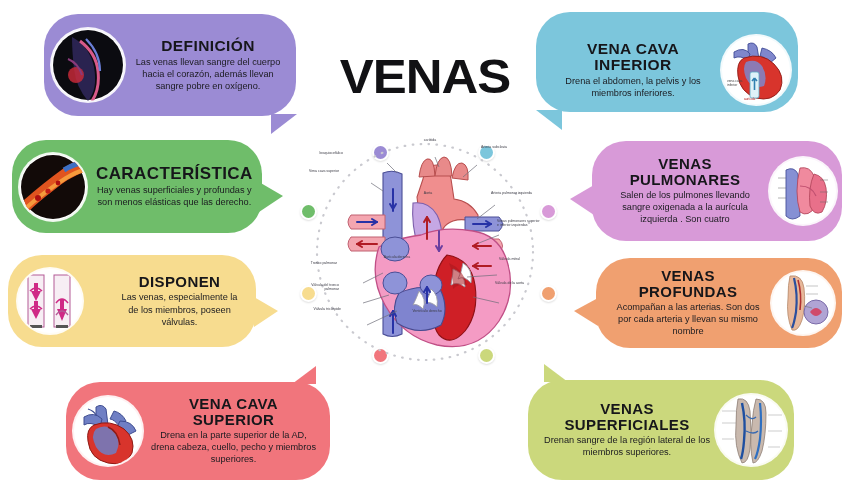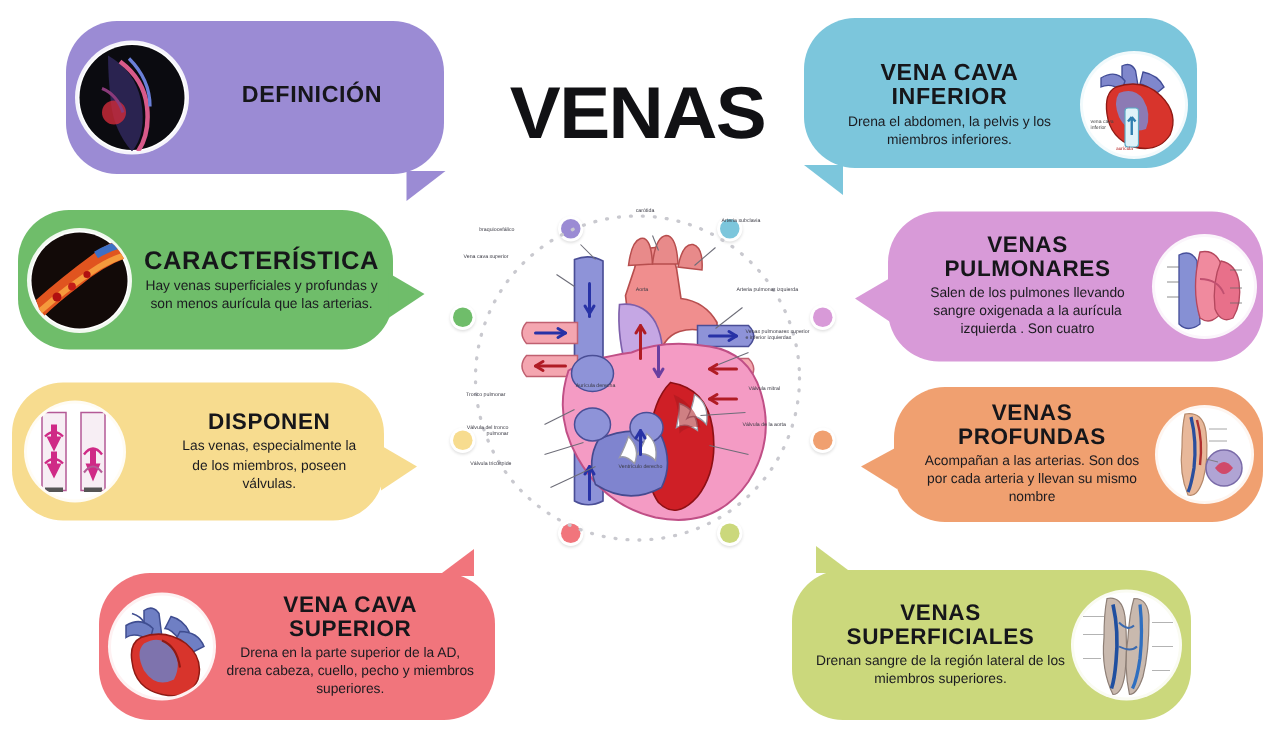--- a/index.html
+++ b/index.html
@@ -237,41 +237,42 @@
           <circle cx="36" cy="36" r="35" fill="#0b0b10"></circle>
           <path d="M20 8 q18 10 22 30 q4 22 -6 34 q-12 -14 -14 -32 q-2 -18 -2 -32z" fill="#2a2350"></path>
           <path d="M28 12 q16 12 18 30 q2 18 -6 30" stroke="#d85a8a" stroke-width="3" fill="none"></path>
           <path d="M34 10 q14 14 14 32" stroke="#6a7fd8" stroke-width="2.2" fill="none"></path>
           <circle cx="24" cy="46" r="8" fill="#d02a3a" opacity=".8"></circle>
           <path d="M16 30 q10 4 14 16" stroke="#8a3a7a" stroke-width="2" fill="none"></path>
         </svg>
       </div>
       <div class="txtcol">
         <div class="btitle" style="font-size:15.5px;">DEFINICIÓN</div>
+        <div class="bbody">Las venas llevan sangre del cuerpo hacia el corazón, además llevan sangre pobre en oxígeno.</div>
       </div>
     </div>
   </div>
 
   <div class="bubble" style="left:12px;top:140px;width:250px;height:93px;background:#6fbd6a;">
     <div class="tail" style="right:-21px;top:42px;border-left:24px solid #6fbd6a;border-top:14px solid transparent;border-bottom:16px solid transparent;"></div>
     <div class="inner" style="padding:5px 10px 5px 8px;">
       <div class="thumb" style="width:66px;height:66px;margin-right:6px;">
         <svg viewBox="0 0 66 66" width="66" height="66">
           <circle cx="33" cy="33" r="32" fill="#120a08"></circle>
           <path d="M4 46 q18 -16 40 -32 q12 -8 20 -10 l0 14 q-16 6 -30 18 q-16 12 -26 22z" fill="#e0541f"></path>
           <path d="M6 54 q18 -16 40 -30 q10 -6 18 -8" stroke="#f59a3c" stroke-width="4" fill="none"></path>
           <circle cx="18" cy="44" r="3" fill="#b01010"></circle>
           <circle cx="28" cy="37" r="2.6" fill="#c41c18"></circle>
           <circle cx="38" cy="29" r="2.4" fill="#b01010"></circle>
           <path d="M44 16 q10 -6 20 -8" stroke="#3d6fc4" stroke-width="5" fill="none"></path>
         </svg>
       </div>
       <div class="txtcol">
         <div class="btitle" style="font-size:17px;">CARACTERÍSTICA</div>
-        <div class="bbody">Hay venas superficiales y profundas y son menos aurícula que las arterias.</div>
+        <div class="bbody">Hay venas superficiales y profundas y son menos elásticas que las derecho.</div>
       </div>
     </div>
   </div>
 
   <div class="bubble" style="left:8px;top:255px;width:248px;height:92px;background:#f7dc8f;">
     <div class="tail" style="right:-22px;top:42px;border-left:24px solid #f7dc8f;border-top:14px solid transparent;border-bottom:16px solid transparent;"></div>
     <div class="inner" style="padding:5px 10px 5px 10px;gap:25px;">
       <div class="thumb" style="width:64px;height:64px;margin-right:6px;">
         <svg viewBox="0 0 64 64" width="64" height="64">
           <circle cx="32" cy="32" r="31" fill="#ffffff"></circle>

